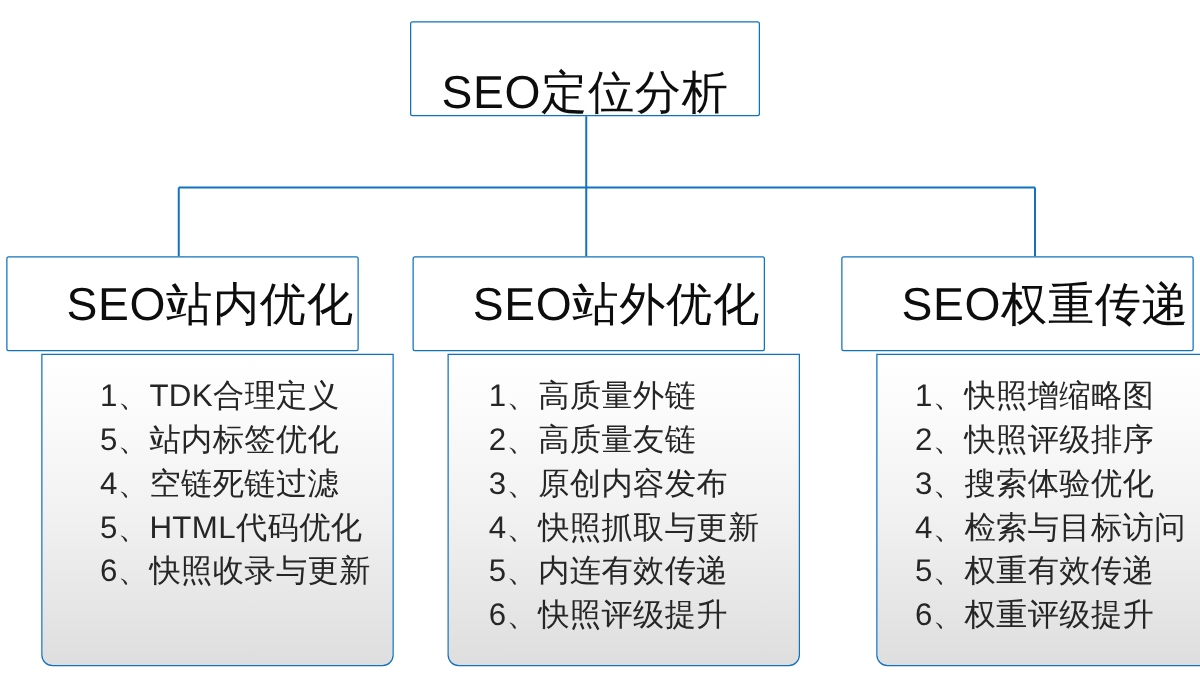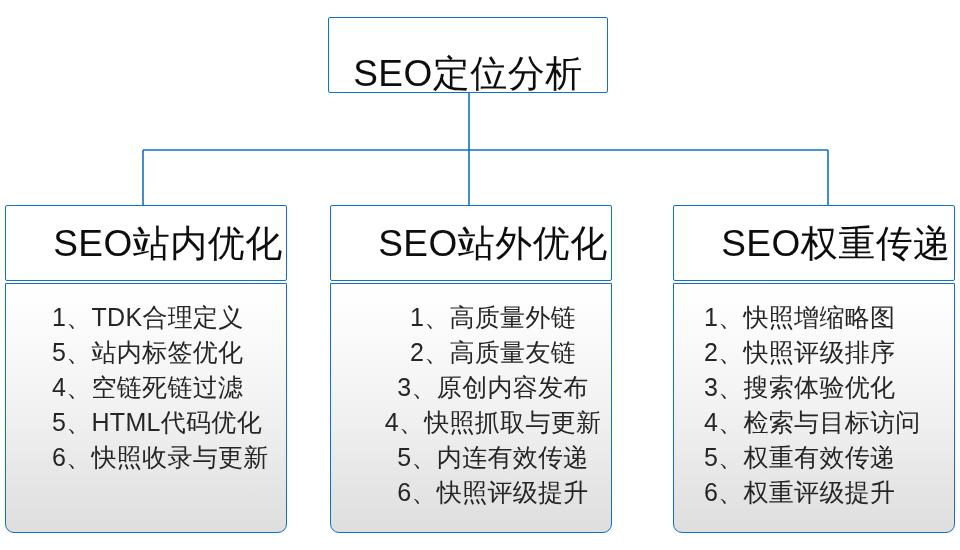--- a/index.html
+++ b/index.html
@@ -90,23 +90,24 @@
     width: 100%;
     height: 250px;
     margin-top: 2px;
     border: 1.6px solid #1072c0;
     border-radius: 0 0 9px 9px;
     background: linear-gradient(to bottom, #ffffff 0%, #fbfbfb 18%, #f1f1f1 52%, #e6e6e6 80%, #dedede 100%);
     padding: 16px 0 10px 0;
     display: flex;
     flex-direction: column;
     align-items: flex-start;
+    margin-left: 28px;
   }
   .branch-body.col0 { padding-left: 46px; }
-  .branch-body.col1 { padding-left: 44px; align-items: center; }
+  .branch-body.col1 { padding-left: 32px; }
   .branch-body.col2 { padding-left: 30px; }
 
   .list-item {
     font-size: 25px;
     color: #262626;
     line-height: 35px;
     white-space: nowrap;
     letter-spacing: 0.3px;
   }
 </style>

